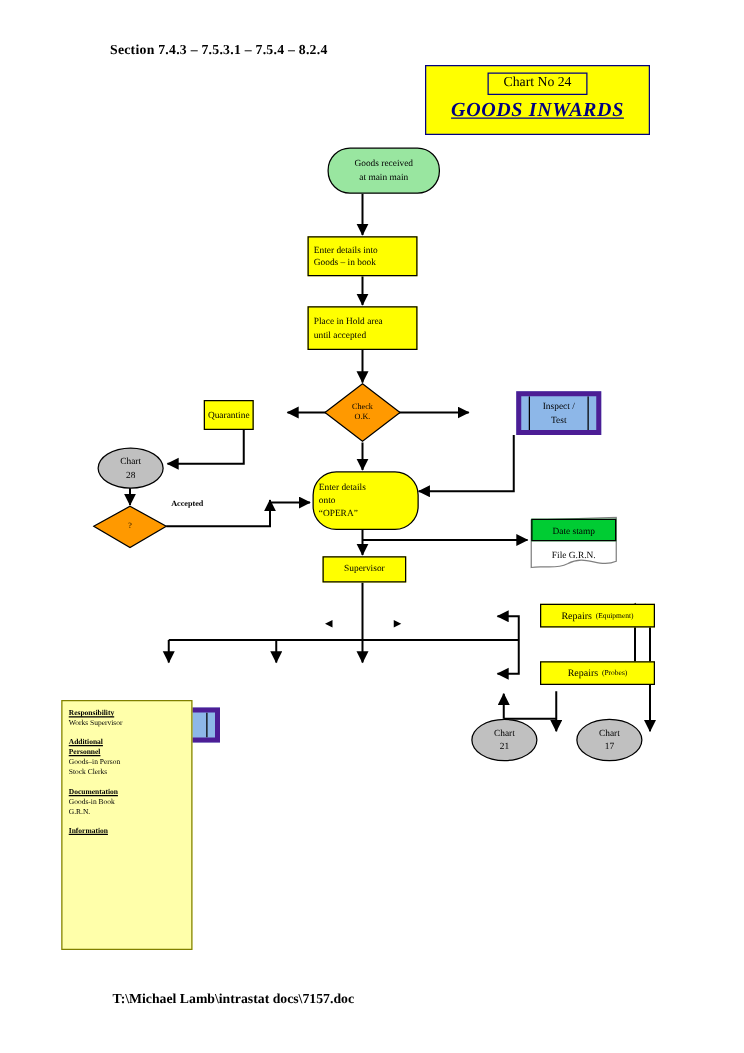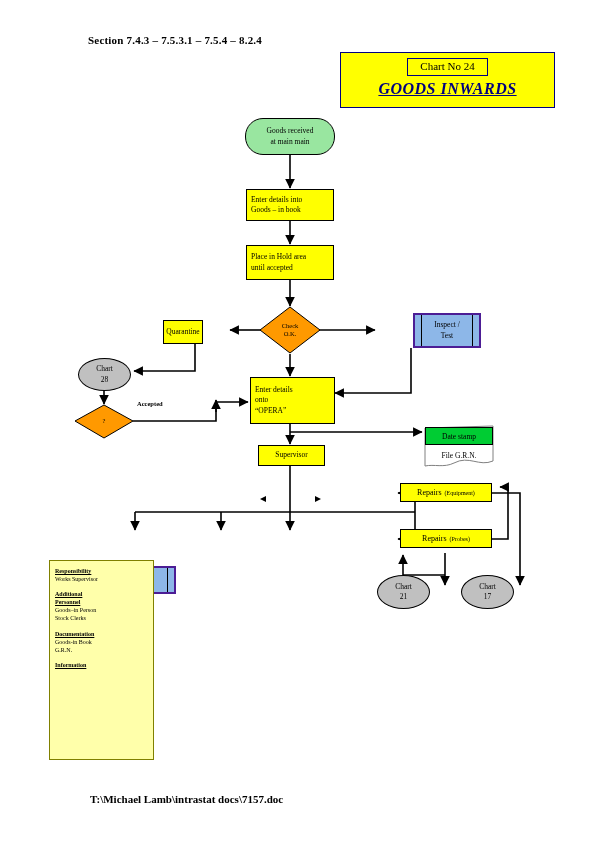--- a/index.html
+++ b/index.html
@@ -85,21 +85,21 @@
     background: #99e6a0;
     border: 1px solid #000;
     border-radius: 18px;
   }
   .proc-yellow {
     background: #ffff00;
     border: 1px solid #000;
   }
   .predef-blue {
     background: #8db7e8;
-    border: 2px solid #4c1d95;
+    border: 4px solid #4c1d95;
     position: relative;
   }
   .predef-blue::before,
   .predef-blue::after {
     content: "";
     position: absolute;
     top: 0;
     bottom: 0;
     width: 0;
     border-left: 1px solid #000;
@@ -143,20 +143,21 @@
     background: #ffff00;
     border: 1.3px solid #000;
     display: flex;
     align-items: center;
     justify-content: center;
     font-family: "Liberation Serif", serif;
     font-size: 8px;
     color: #000;
     white-space: nowrap;
     gap: 3px;
+    margin-left: 32px;
   }
   .repair-sub { font-size: 6px; }
 
   
   .legend {
     background: #ffffaa;
     border: 1px solid #808000;
     font-family: "Liberation Serif", serif;
     font-size: 6px;
     color: #000;
@@ -245,26 +246,26 @@
     </g>
 
     <g fill="#000">
       <path d="M266,496 L260,499 L266,502 z"></path>
       <path d="M315,496 L321,499 L315,502 z"></path>
     </g>
   </svg>
 
   <div class="abs section-head" style="left:88px; top:34px;">Section 7.4.3 – 7.5.3.1 – 7.5.4 – 8.2.4</div>
 
-  <div class="abs title-panel" style="left:340px; top:52px; width:215px; height:56px;">
+  <div class="abs title-panel" style="left:340px; top:52px; width:180px; height:56px;">
     <div class="chart-no-box">Chart No 24</div>
     <div class="title-main">GOODS INWARDS</div>
   </div>
 
-  <div class="abs node term-green" style="left:245px; top:118px; width:90px; height:37px;">
+  <div class="abs node term-green" style="left:262px; top:118px; width:90px; height:37px;">
     <div class="node-inner">
       <div>Goods received</div>
       <div>at main main</div>
     </div>
   </div>
 
   <div class="abs node proc-yellow" style="left:246px; top:189px; width:88px; height:32px;">
     <div class="node-inner" style="text-align:left; padding-left:4px;">
       <div>Enter details into</div>
       <div>Goods – in book</div>
@@ -312,29 +313,29 @@
     <svg width="60" height="35">
       <polygon points="30,1 59,17 30,34 1,17" fill="#FF9900" stroke="#000" stroke-width="1"></polygon>
     </svg>
     <div class="diamond-label">
       <div>?</div>
     </div>
   </div>
 
   <div class="edge-label" style="left:137px; top:400px;">Accepted</div>
 
-  <div class="abs node proc-yellow" style="left:250px; top:377px; width:85px; height:47px;">
+  <div class="abs node proc-yellow" style="left:250px; top:377px; width:85px; height:47px;border-radius:19px;">
     <div class="node-inner" style="text-align:left; padding-left:4px;">
       <div>Enter details</div>
       <div>onto</div>
       <div>“OPERA”</div>
     </div>
   </div>
 
-  <div class="abs" style="left:424px; top:413px; width:70px; height:44px;margin-top:12px;">
+  <div class="abs" style="left:424px; top:413px; width:70px; height:44px;">
 
     <svg class="abs" style="left:0; top:0;" width="70" height="44">
       <path d="M1,3 L69,1 L69,36 C55,42 45,30 30,38 C20,43 10,39 1,41 Z" fill="#ffffff" stroke="#808080" stroke-width="1"></path>
     </svg>
     <div class="abs stamp-green" style="left:1px; top:2px; width:68px; height:18px;">
       <span>Date stamp</span>
     </div>
     <div class="abs" style="left:0; top:20px; width:70px; height:20px; display:flex; align-items:center; justify-content:center; font-size:7.5px; font-family:'Liberation Serif',serif;">
       <span>File G.R.N.</span>
     </div>

